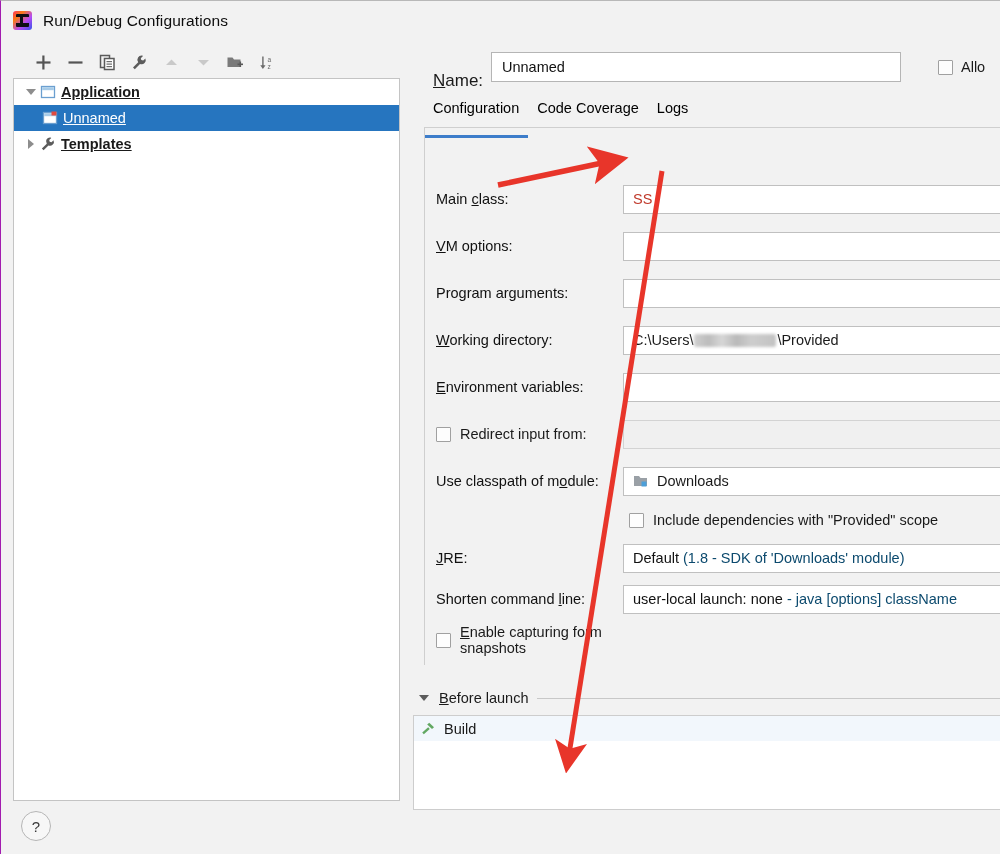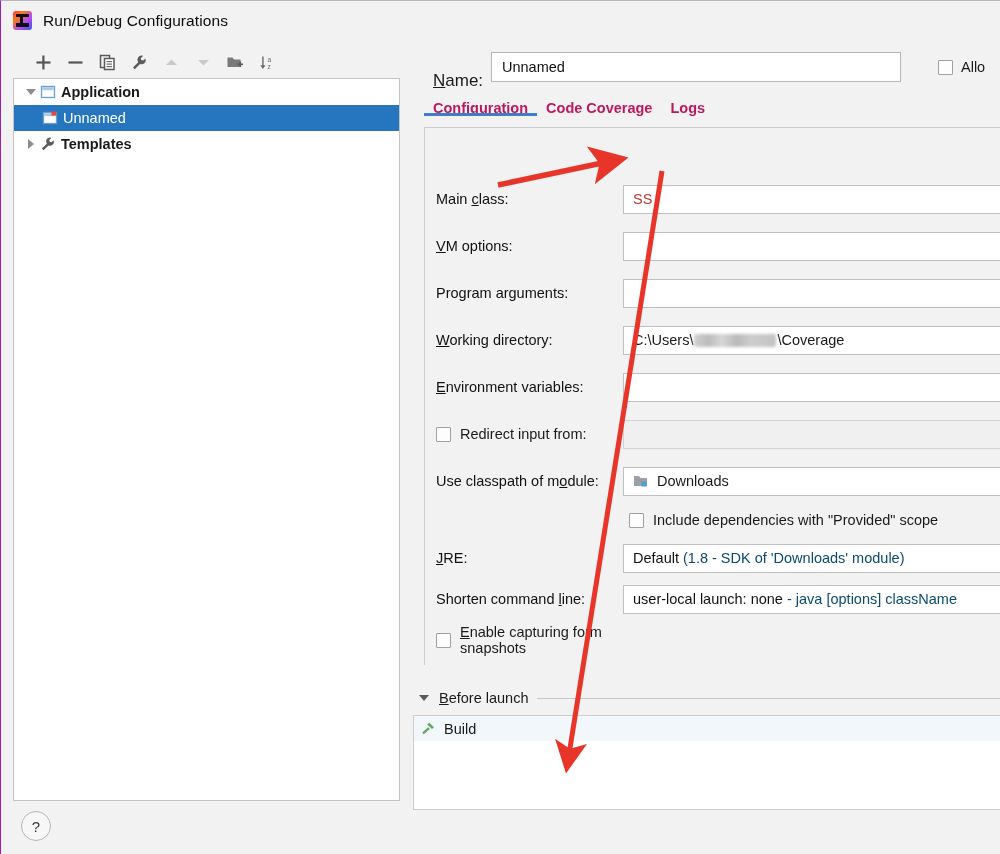--- a/index.html
+++ b/index.html
@@ -116,21 +116,21 @@
     border-left: 5px solid transparent;
     border-right: 5px solid transparent;
     border-top: 6px solid #8d8d8d;
   }
   .tw-arrow-right {
     width: 0; height: 0;
     border-top: 5px solid transparent;
     border-bottom: 5px solid transparent;
     border-left: 6px solid #8d8d8d;
   }
-  .tree-label { margin-left: 5px; }
+  .tree-label { margin-left: 5px; text-decoration: underline; }
   .tree-label.bold { font-weight: bold; }
   .tree-indent { width: 20px; flex: none; }
 
   
   .right-panel {
     position: absolute;
     left: 400px; top: 39px;
     width: 600px; height: 815px;
   }
   .name-row {
@@ -182,24 +182,23 @@
   .tabs {
     position: absolute;
     left: 23px; top: 58px;
     width: 577px;
     height: 31px;
     display: flex;
     align-items: flex-start;
   }
   .tab {
     font-size: 14.5px;
-    padding: 2px 9px 0 9px;
-    color: #be185d;
+    padding: 2px 9px 22px 9px;
+    color: #000000;
     position: relative;
-    font-weight: bold;
   }
   .tab.active::after {
     content: "";
     position: absolute;
     left: 0; right: 0; bottom: 0;
     height: 3px;
     background: #3d7dca;
   }
   .tab-underline {
     position: absolute;
@@ -502,21 +501,21 @@
         <div class="field">
           <span></span>
         </div>
       </div>
 
       <div class="frow" style="top:197px;">
         <span class="flabel"><u>W</u>orking directory:</span>
         <div class="field">
           <span>C:\Users\</span>
             <span class="redact"></span>
-            <span>\Coverage</span>
+            <span>\Provided</span>
         </div>
       </div>
 
       <div class="frow" style="top:244px;">
         <span class="flabel"><u>E</u>nvironment variables:</span>
         <div class="field">
           <span></span>
         </div>
       </div>
 

